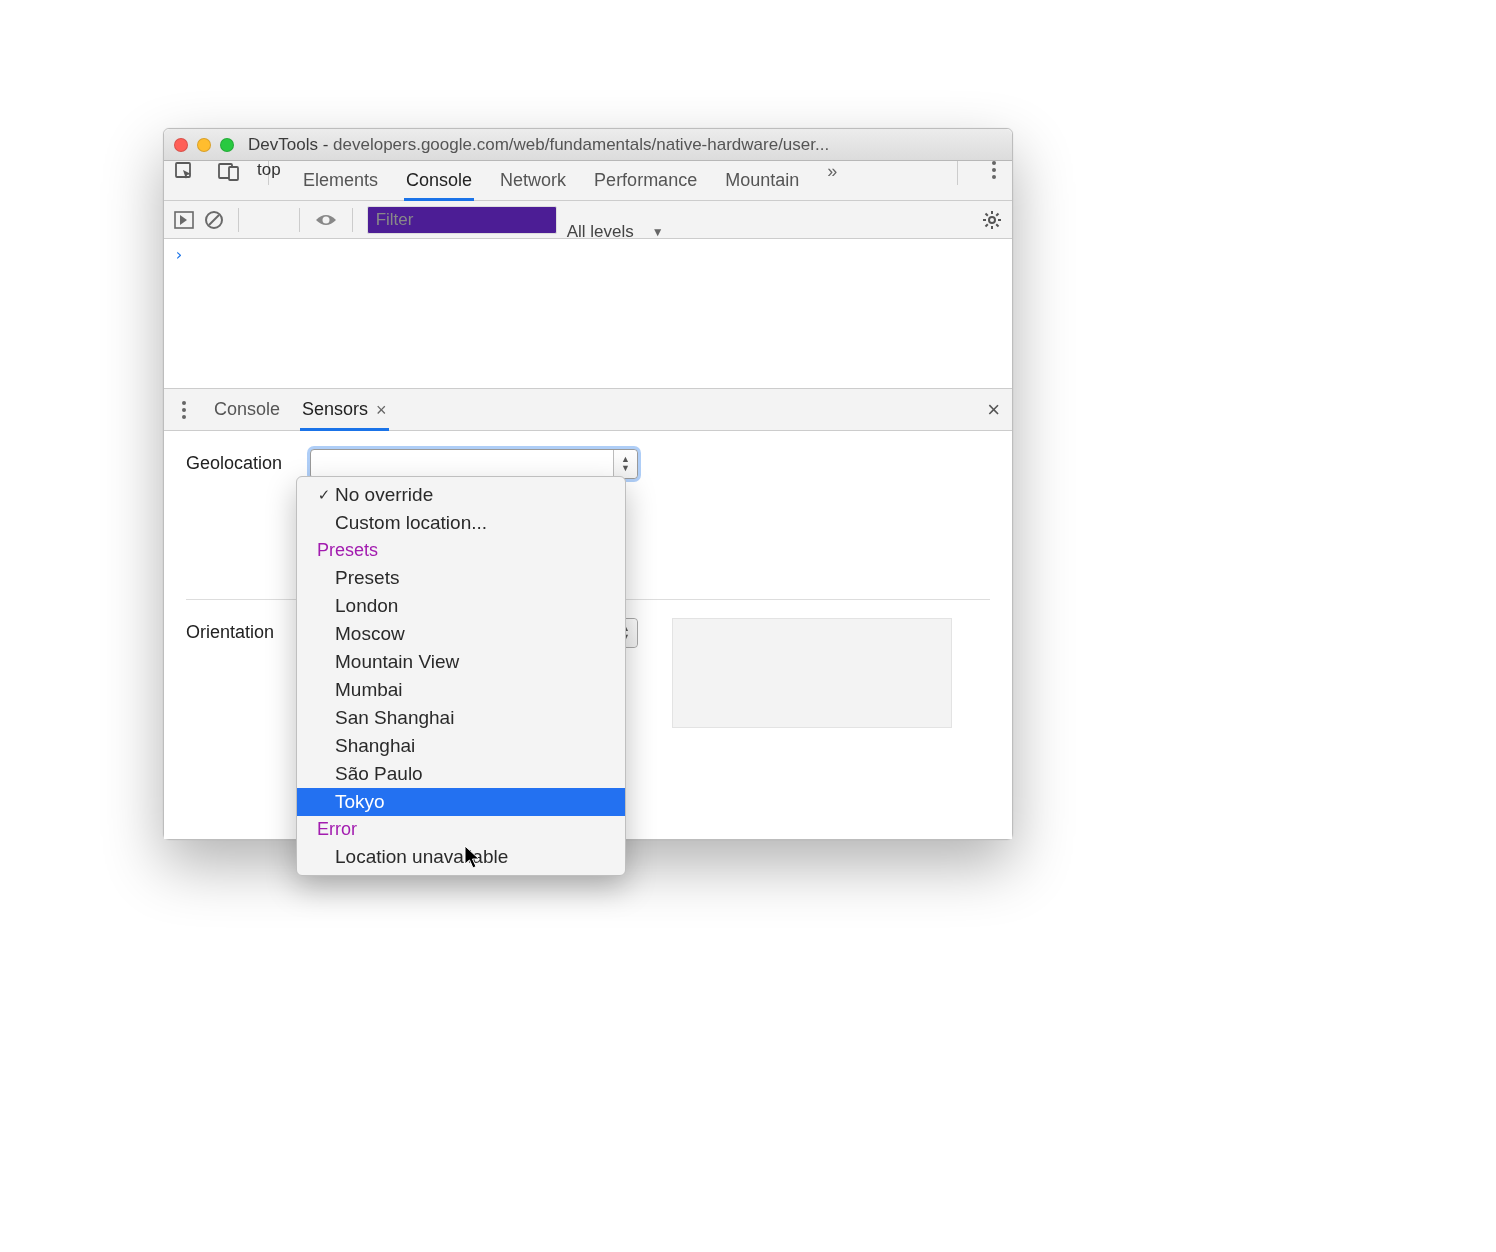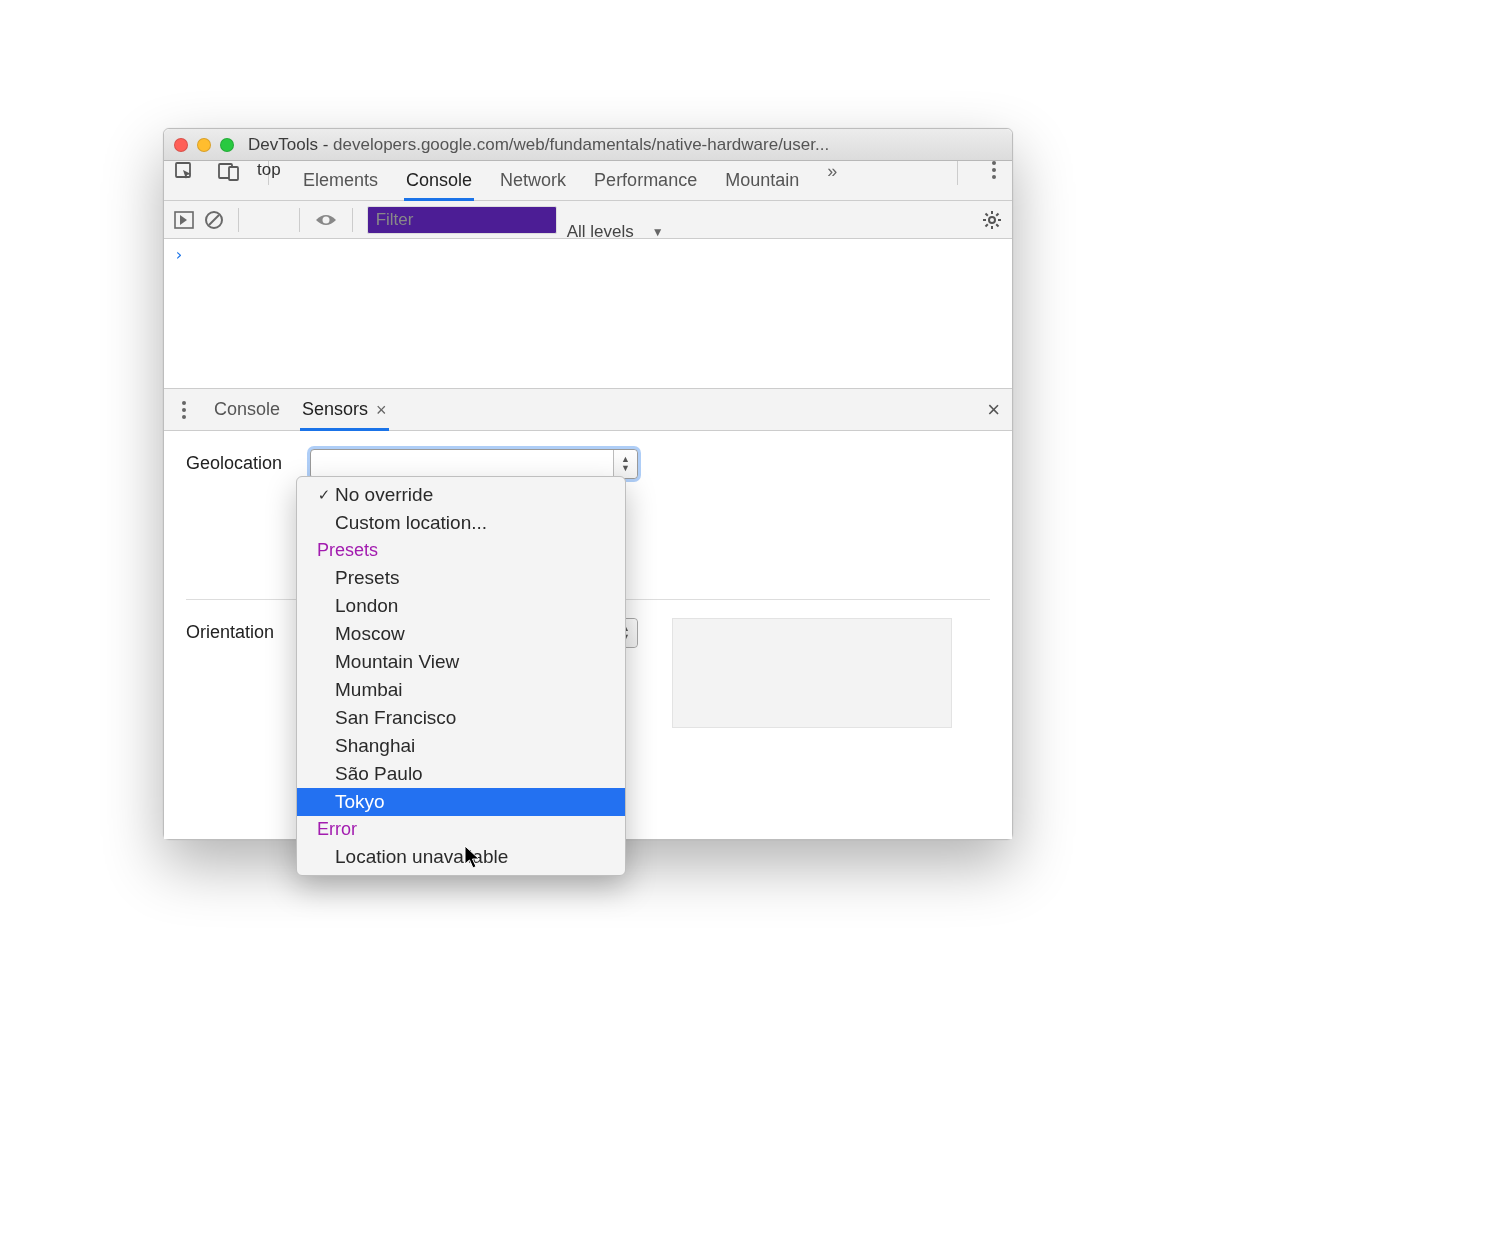--- a/index.html
+++ b/index.html
@@ -377,21 +377,21 @@
   <div class="dd-item indent">
       <span class="dd-check">✓</span>
       <span>Mountain View</span>
     </div>
   <div class="dd-item indent">
       <span class="dd-check">✓</span>
       <span>Mumbai</span>
     </div>
   <div class="dd-item indent">
       <span class="dd-check">✓</span>
-      <span>San Francisco</span>
+      <span>San Shanghai</span>
     </div>
   <div class="dd-item indent">
       <span class="dd-check">✓</span>
       <span>Shanghai</span>
     </div>
   <div class="dd-item indent">
       <span class="dd-check">✓</span>
       <span>São Paulo</span>
     </div>
   <div class="dd-item indent highlight">

